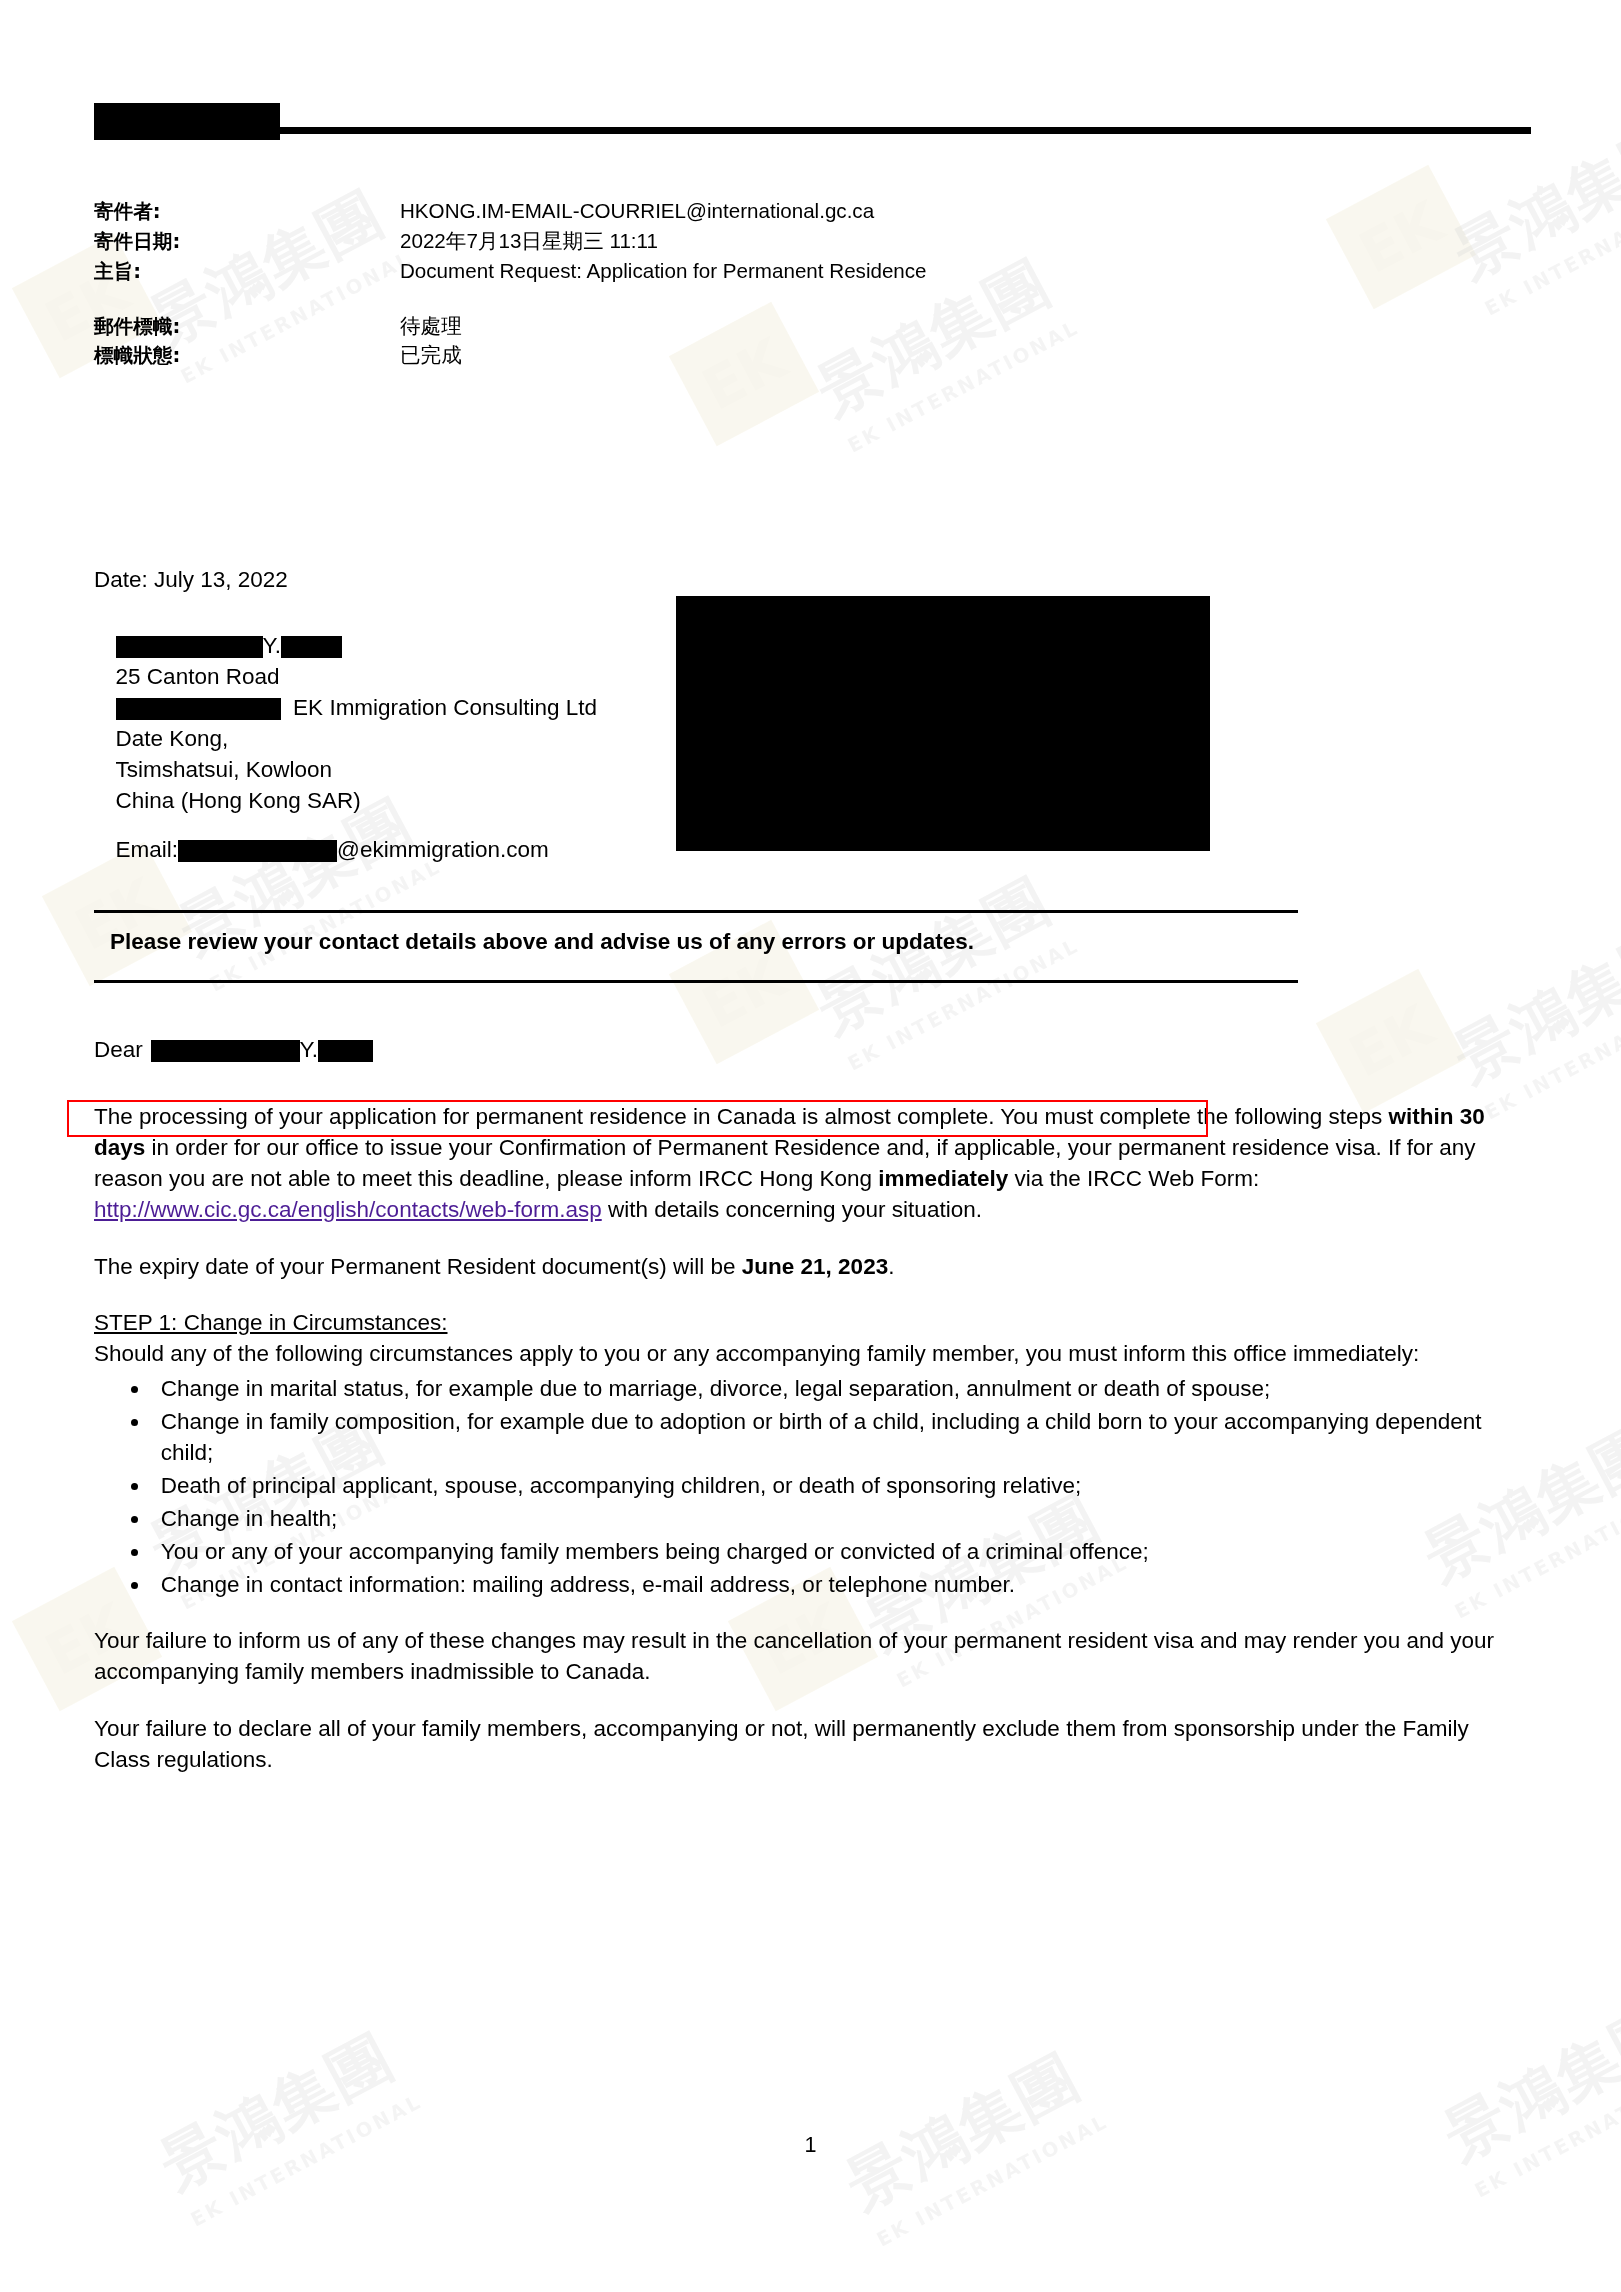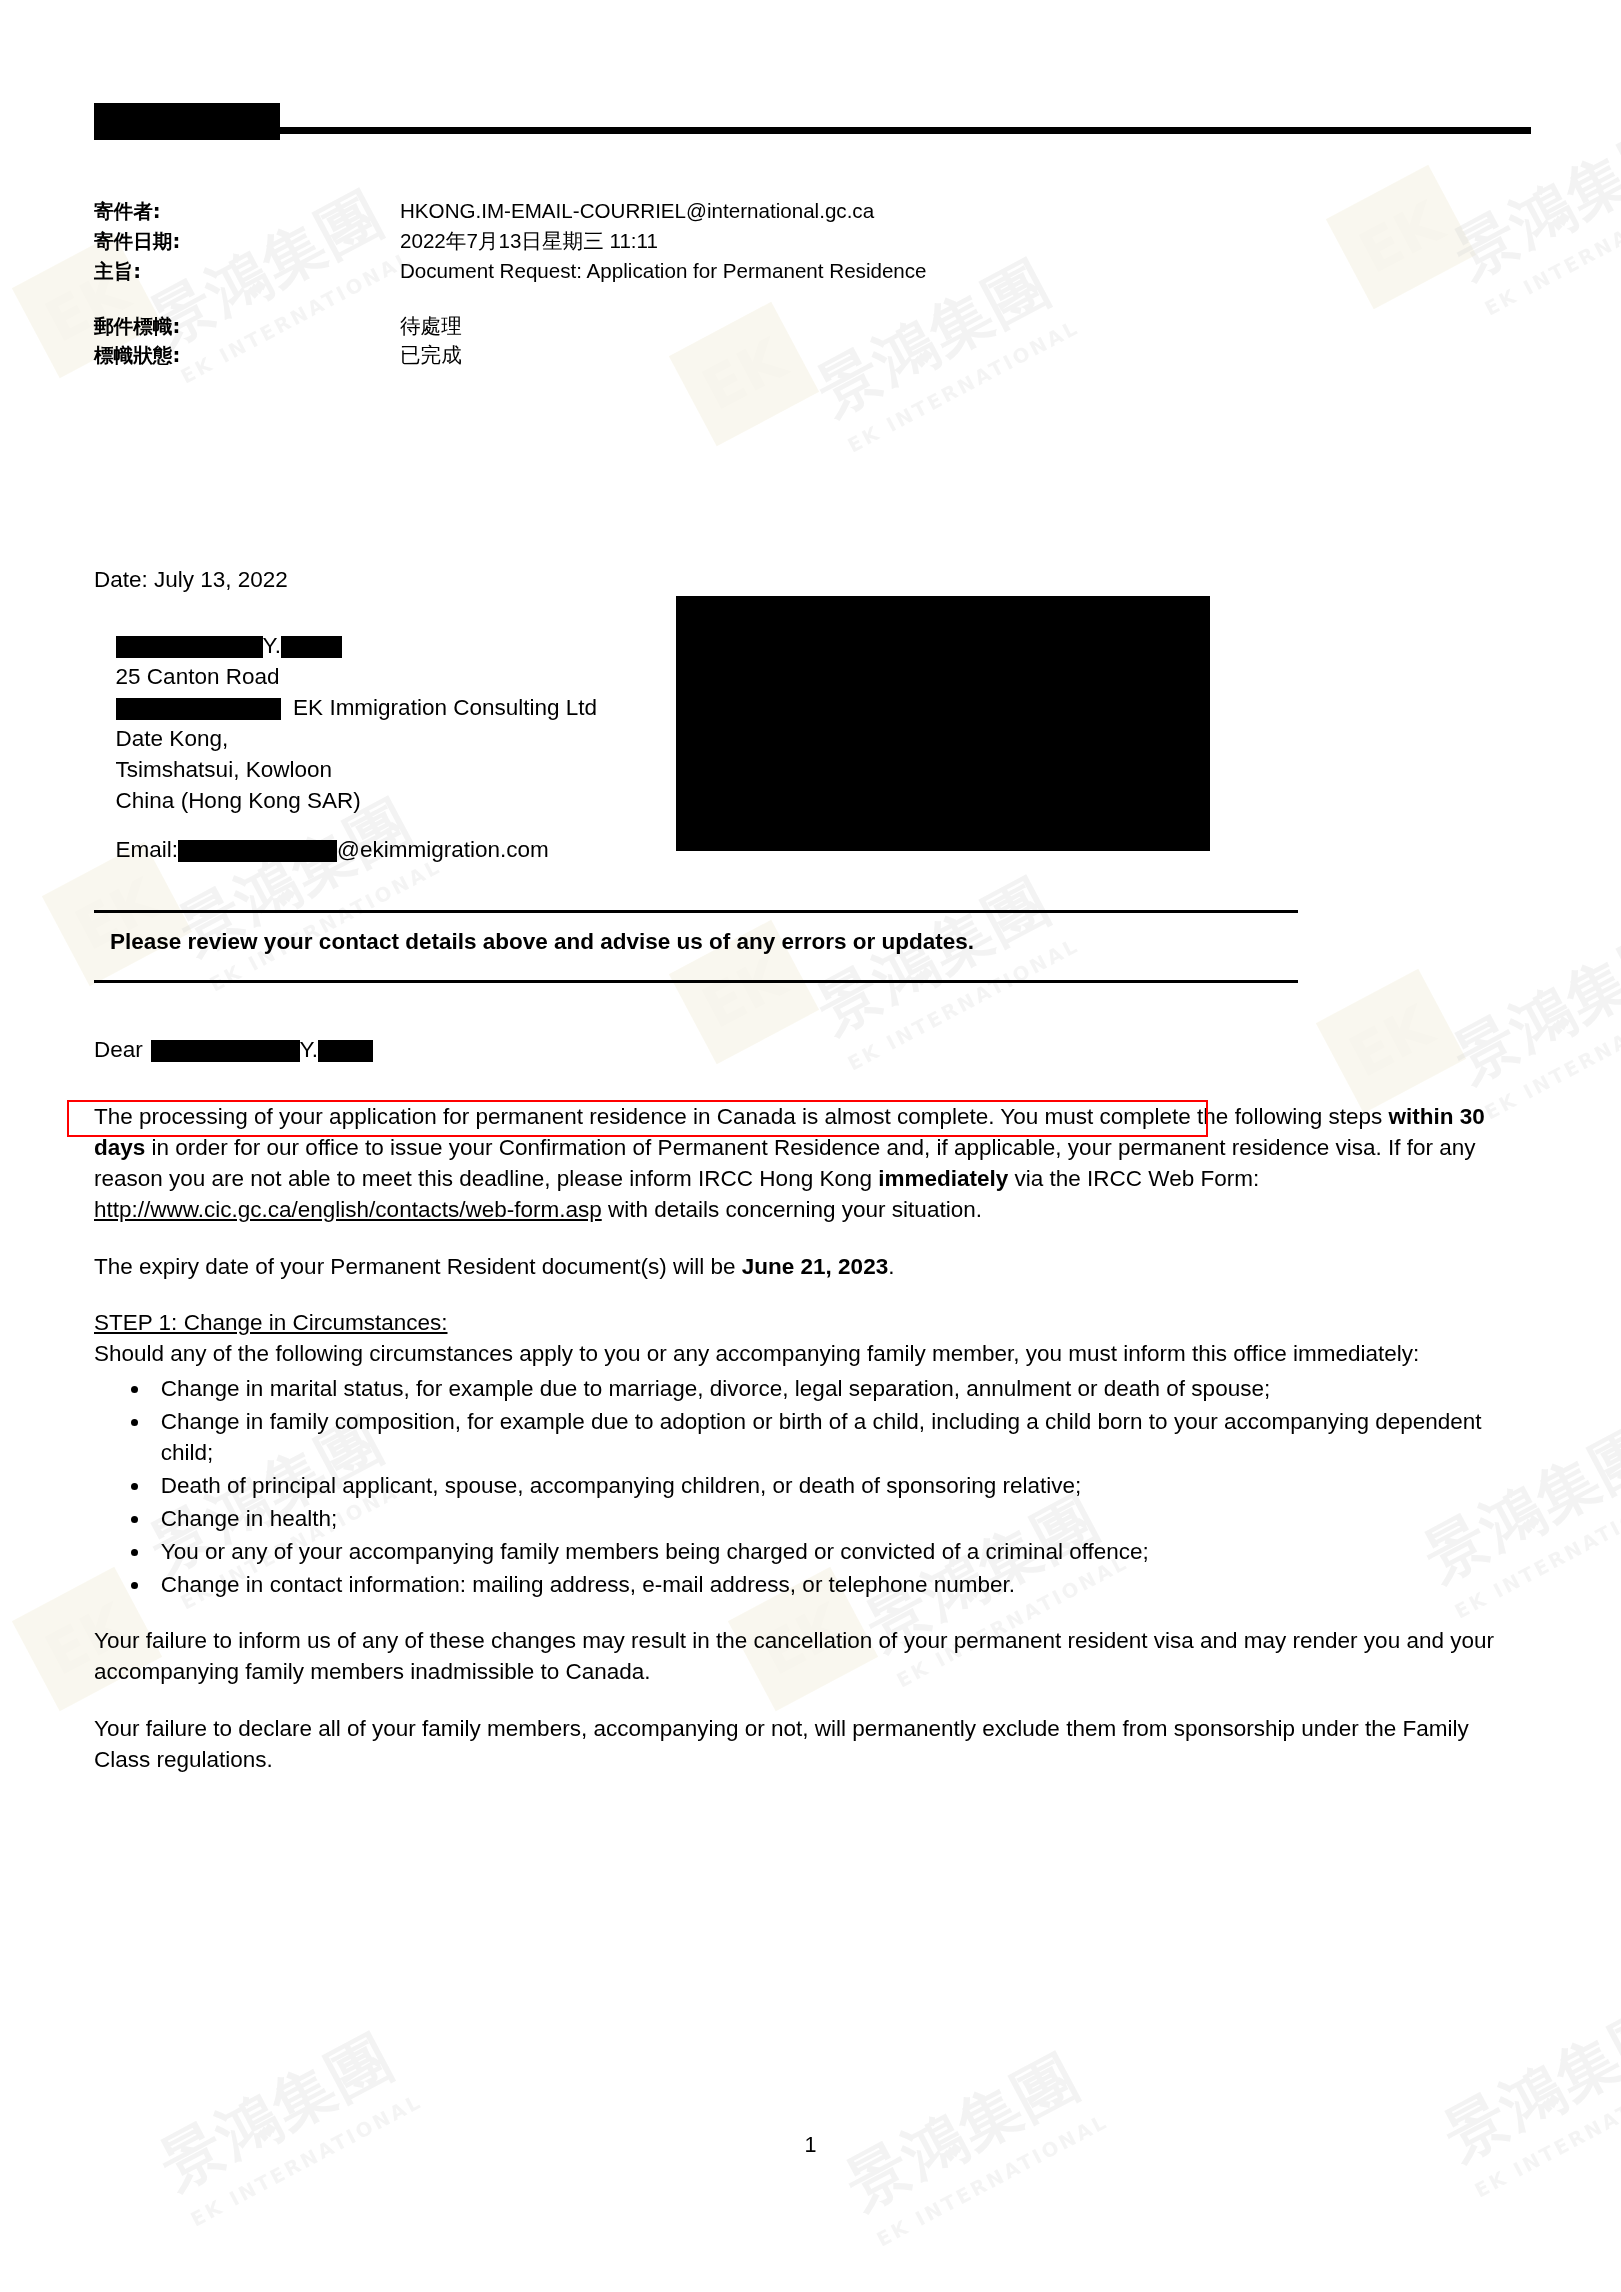--- a/index.html
+++ b/index.html
@@ -174,21 +174,21 @@
   .letter {
     position: absolute;
     left: 94px;
     top: 1034px;
     width: 1402px;
     font-size: 22.5px;
     line-height: 31px;
   }
   .letter p { margin: 0 0 25.5px 0; }
   .letter a {
-    color: #000000;
+    color: #4c1d95;
     text-decoration: underline;
   }
   .dear { margin-bottom: 36px; }
 
   .highlight-box {
     position: absolute;
     left: 67px;
     top: 1100px;
     width: 1137px;
     height: 33px;

